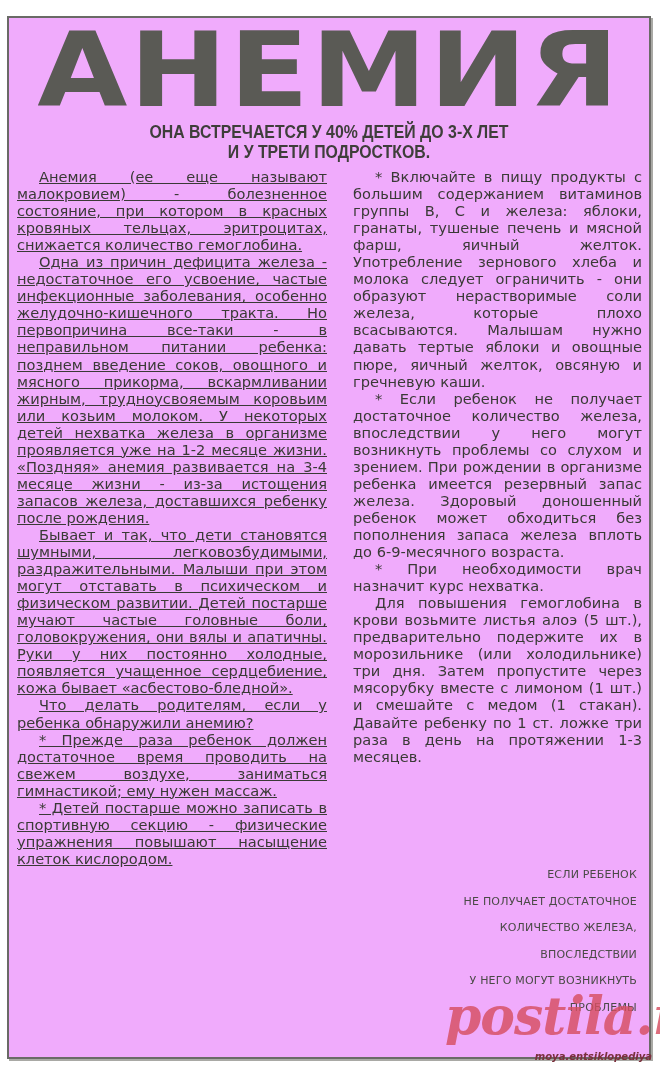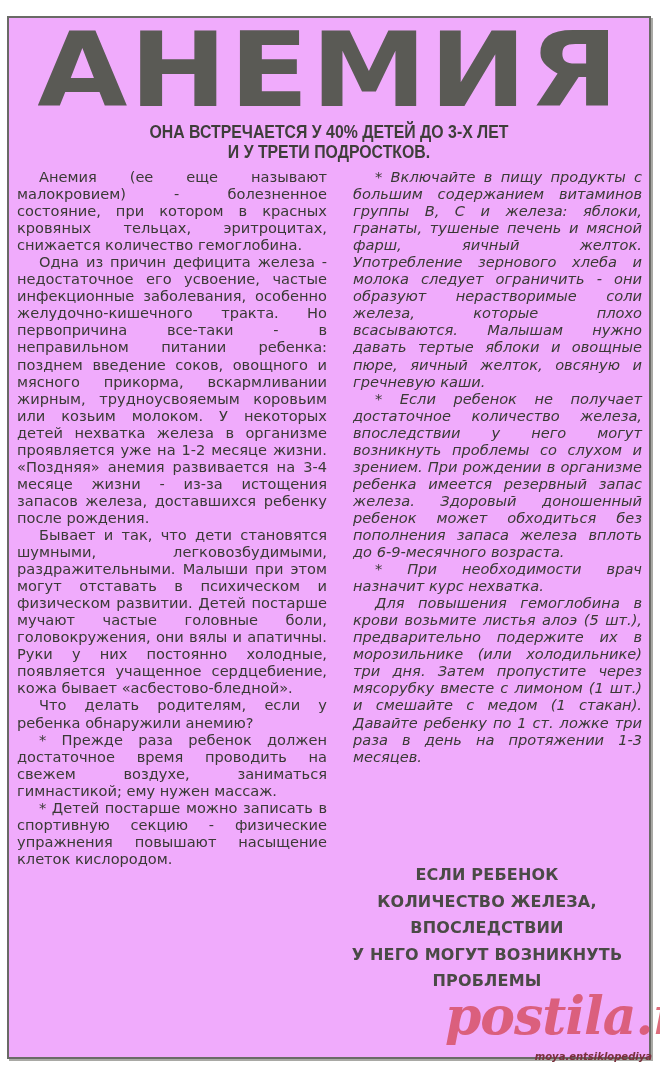--- a/index.html
+++ b/index.html
@@ -40,33 +40,33 @@
   }
   .col {
     position: absolute;
     font-family: "DejaVu Sans", sans-serif;
     font-size: 14.6px;
     line-height: 17.05px;
     color: #3a3a36;
     text-align: justify;
     hyphens: manual;
   }
-  .col.left { left: 8px; top: 150px; width: 310px; }
-  .col.right { left: 344px; top: 150px; width: 289px; font-style: italic; }
+  .col.left { left: 8px; top: 150px; width: 310px; text-decoration: underline; }
+  .col.right { left: 344px; top: 150px; width: 289px; }
   .col p { margin: 0; text-indent: 22px; }
   .pullquote {
     position: absolute; right: 12px; top: 844px; width: 300px;
-    text-align: center;
+    text-align: right;
     font-family: "DejaVu Sans", sans-serif;
-    font-size: 16px;
+    font-size: 11px;
     line-height: 26.5px;
     letter-spacing: 0.2px;
     color: #4a4a46;
     text-transform: uppercase;
-    font-weight: bold;
+    font-weight: normal;
   }
   .pullquote div { white-space: nowrap; }
   .wm-postila {
     position: absolute; left: 445px; top: 988px;
     font-family: "DejaVu Serif", serif;
     font-style: italic; font-weight: bold;
     font-size: 52px; line-height: 56px;
     color: rgba(214, 78, 96, 0.82);
     letter-spacing: -1px;
   }
@@ -99,20 +99,21 @@
 
   <div class="col right">
     <p>* Включайте в пищу продукты с большим содержанием витаминов группы В, С и железа: яблоки, гранаты, тушеные печень и мясной фарш, яичный желток. Употребление зернового хлеба и молока следует ограничить - они образуют нерастворимые соли железа, которые плохо всасываются. Малышам нужно давать тертые яблоки и овощные пюре, яичный желток, овсяную и гречневую каши.</p>
     <p>* Если ребенок не получает достаточное количество железа, впоследствии у него могут возникнуть проблемы со слухом и зрением. При рождении в организме ребенка имеется резервный запас железа. Здоровый доношенный ребенок может обходиться без пополнения запаса железа вплоть до 6-9-месячного возраста.</p>
     <p>* При необходимости врач назначит курс нехватка.</p>
     <p>Для повышения гемоглобина в крови возьмите листья алоэ (5 шт.), предварительно подержите их в морозильнике (или холодильнике) три дня. Затем пропустите через мясорубку вместе с лимоном (1 шт.) и смешайте с медом (1 стакан). Давайте ребенку по 1 ст. ложке три раза в день на протяжении 1-3 месяцев.</p>
   </div>
 
   <div class="pullquote">
     <div>ЕСЛИ РЕБЕНОК</div>
+    <div>НЕ ПОЛУЧАЕТ ДОСТАТОЧНОЕ</div>
     <div>КОЛИЧЕСТВО ЖЕЛЕЗА,</div>
     <div>ВПОСЛЕДСТВИИ</div>
     <div>У НЕГО МОГУТ ВОЗНИКНУТЬ</div>
     <div>ПРОБЛЕМЫ</div>
   </div>
 </div>
 
 <div class="wm-postila">postila.ru</div>
 <div class="wm-site">moya.entsiklopediya</div>
 

